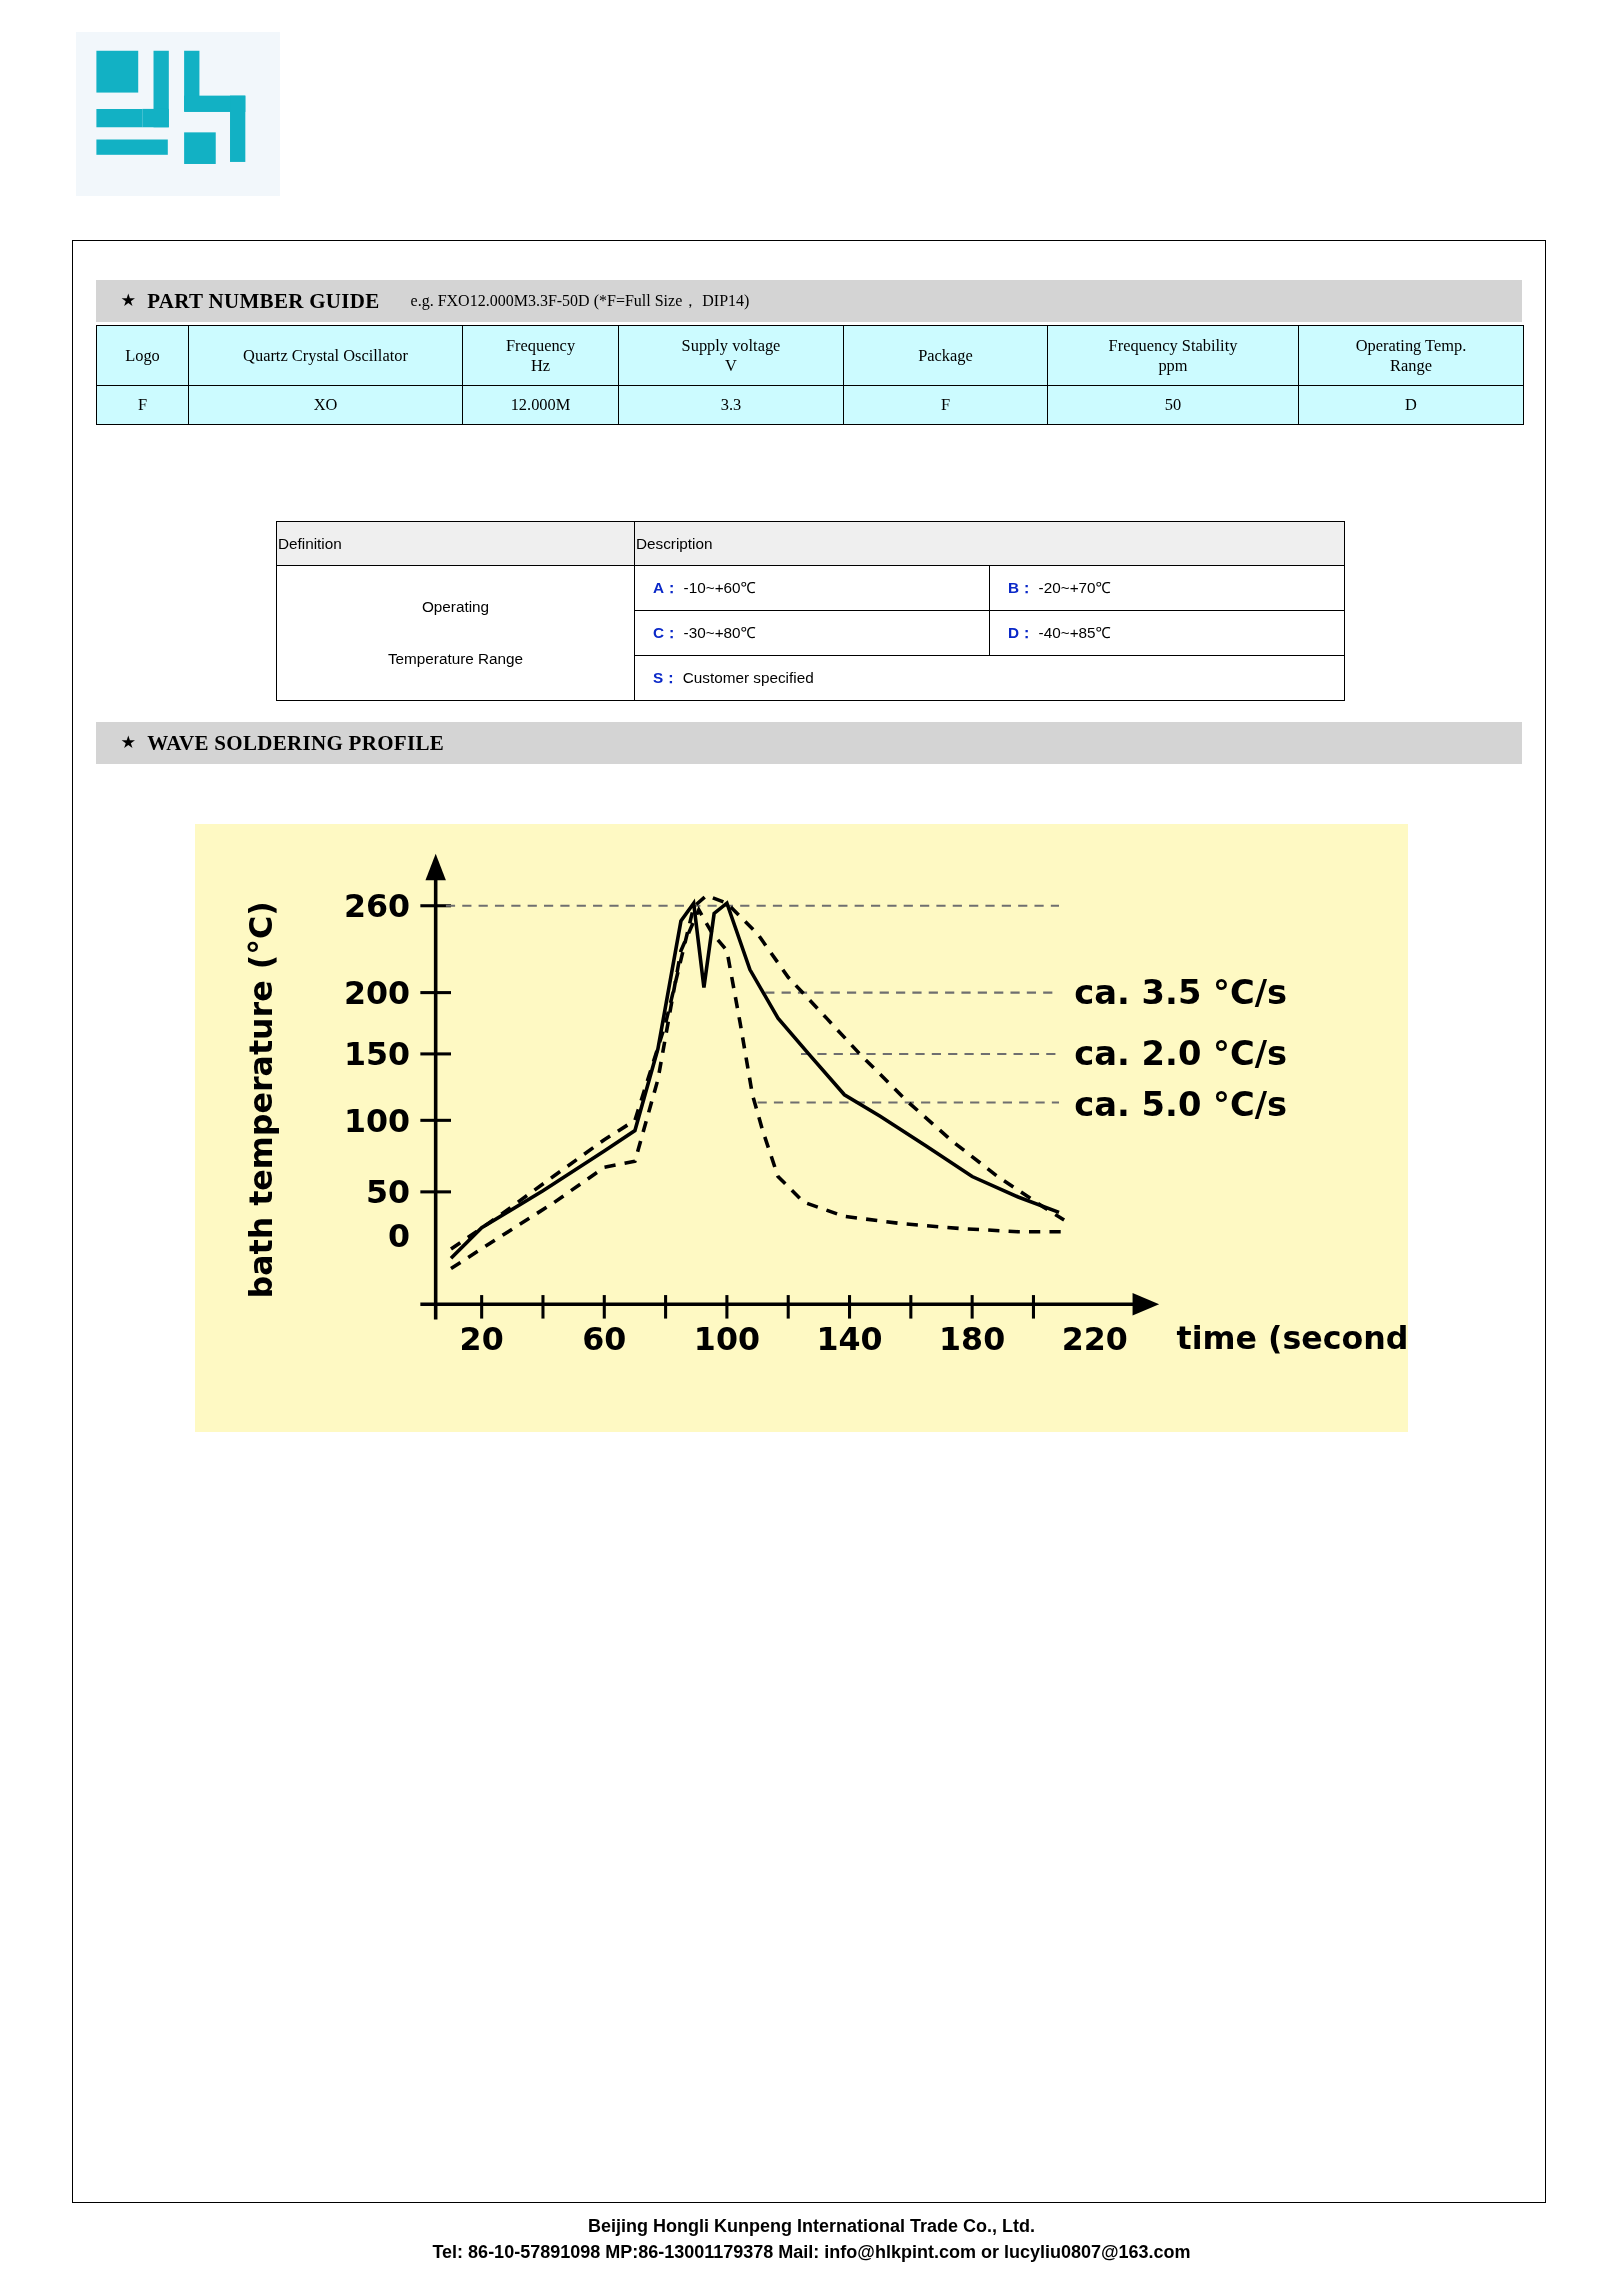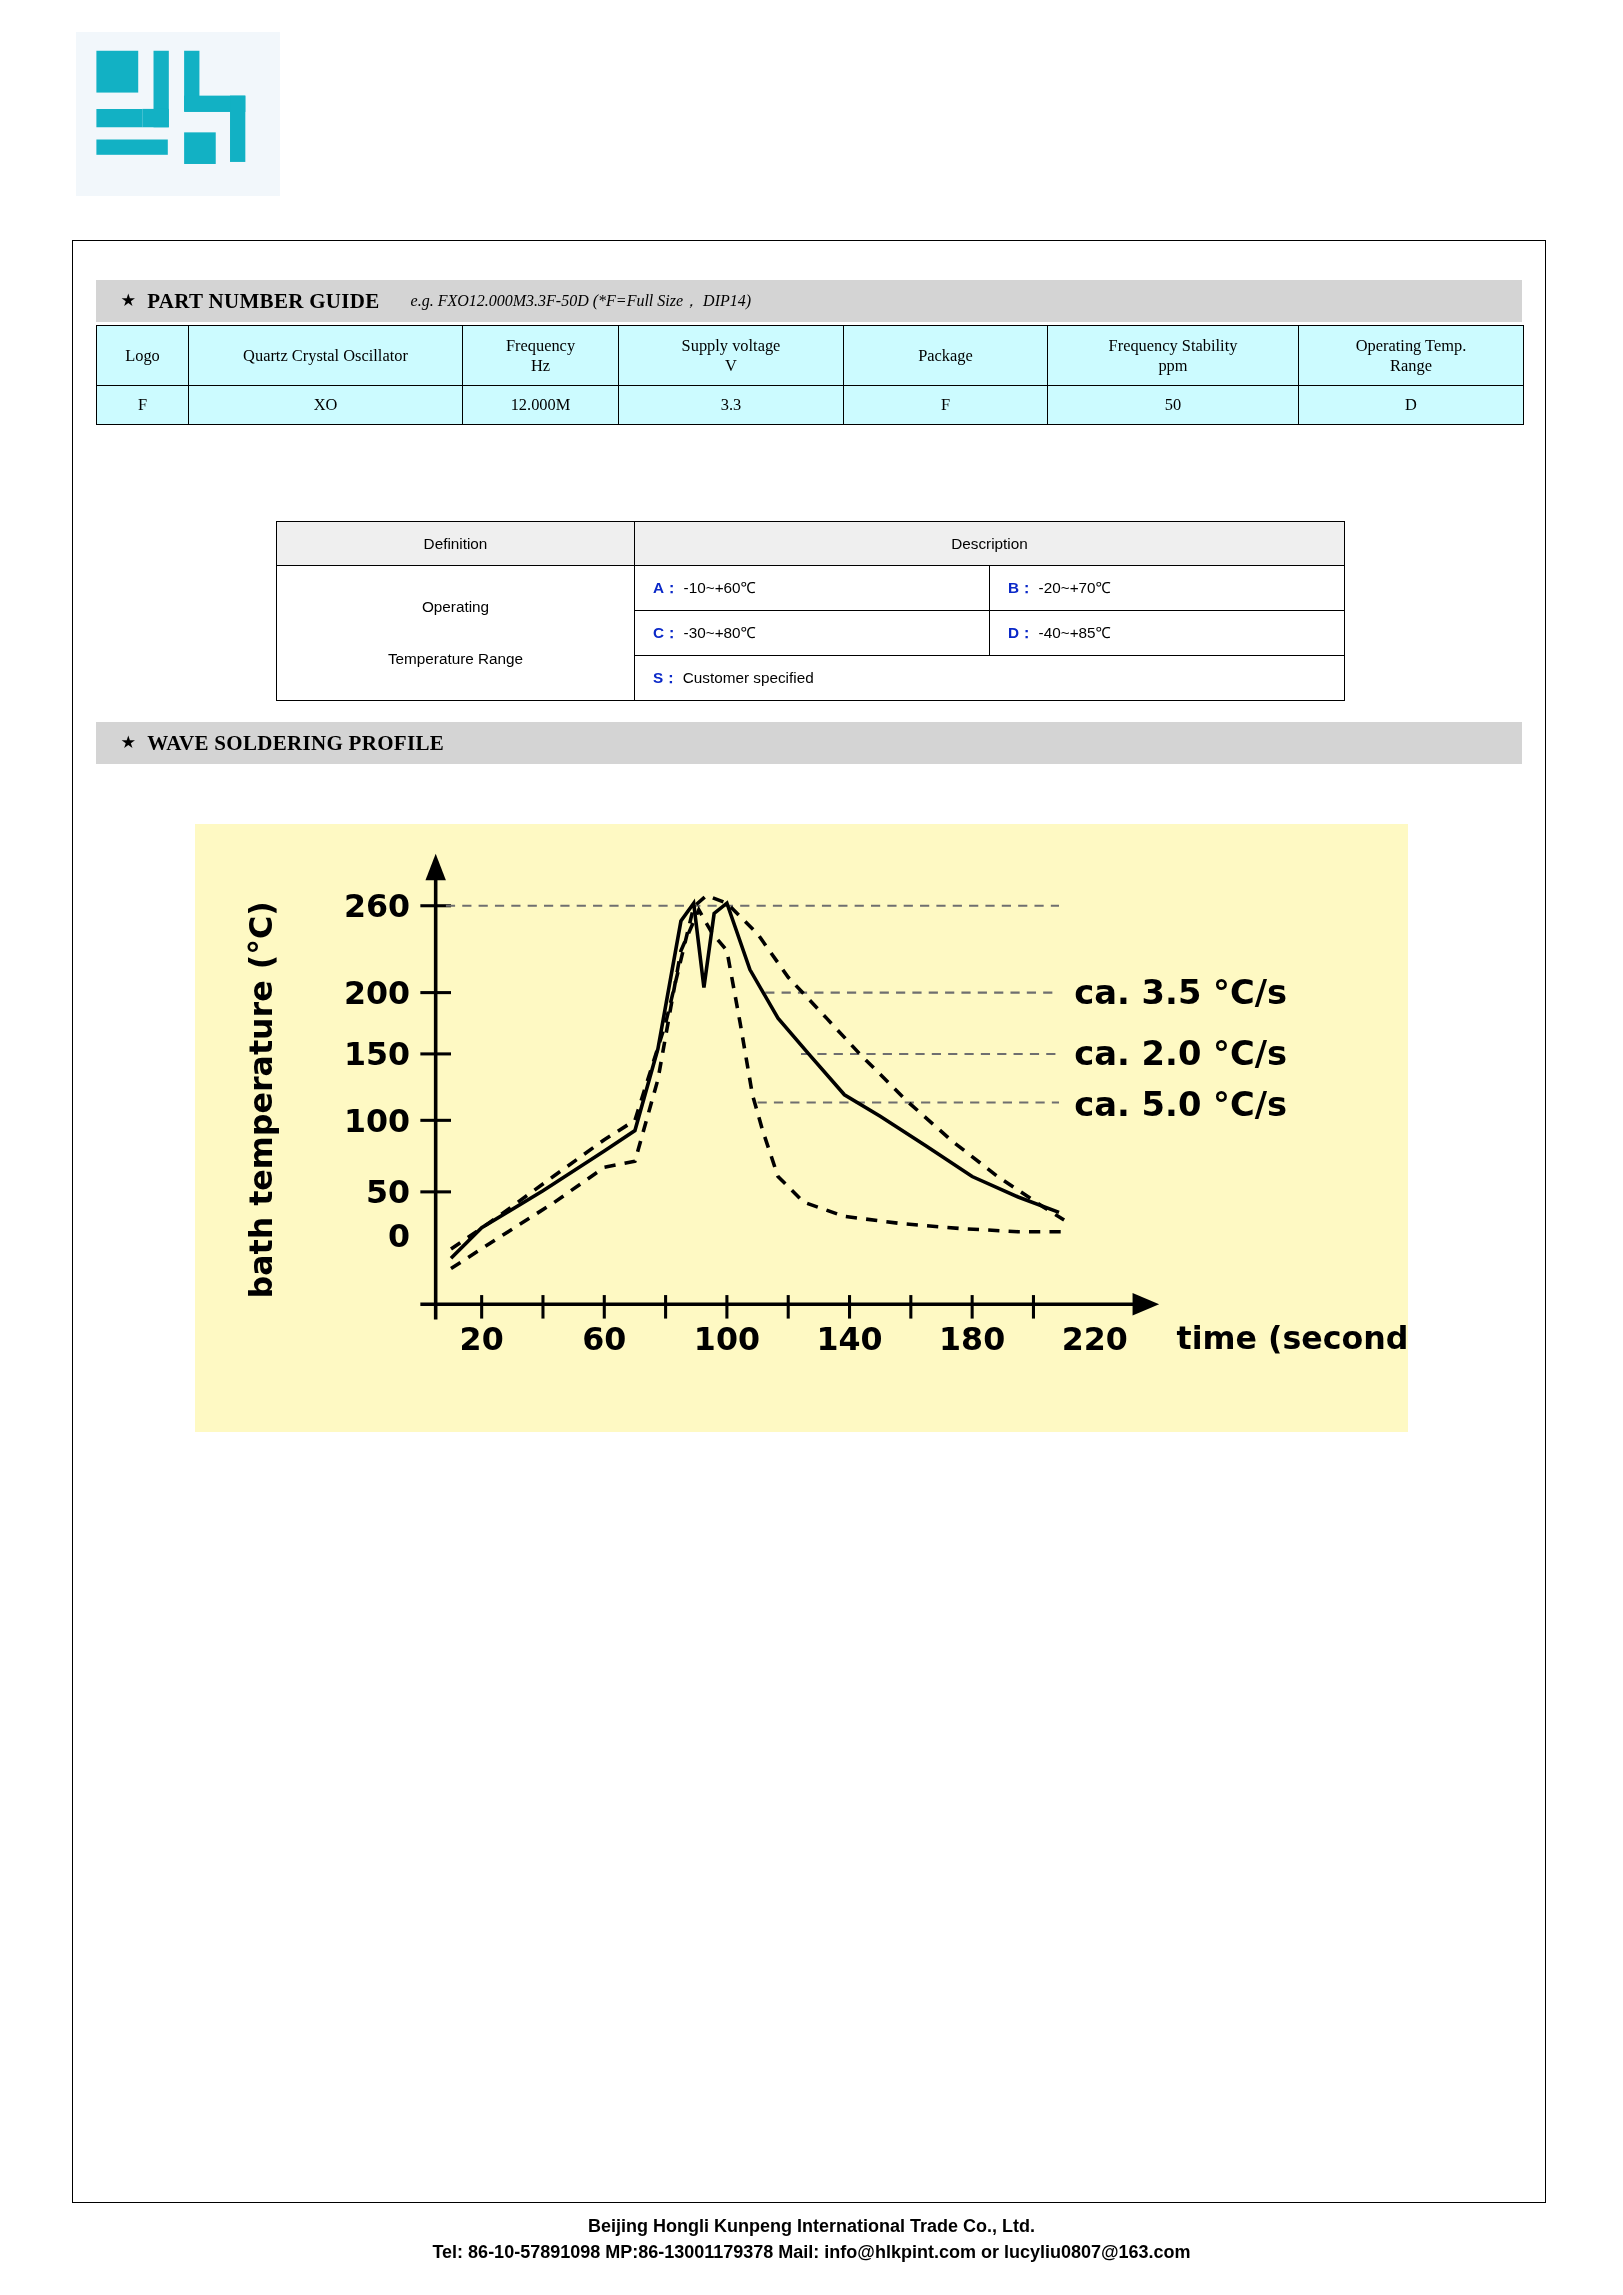--- a/index.html
+++ b/index.html
@@ -56,21 +56,20 @@
     margin-left: 24.5px;
     margin-right: 11.2px;
     line-height: 1;
   }
   .section-title {
     font-weight: bold;
     font-size: 21px;
     letter-spacing: 0.3px;
   }
   .section-example {
-    font-style: italic;
     font-size: 16px;
     margin-left: 31px;
   }
 
   
   .pn-table {
     position: absolute;
     left: 96px;
     top: 325px;
     width: 1426px;
@@ -97,21 +96,20 @@
     border-collapse: collapse;
     table-layout: fixed;
   }
   .def-table td {
     border: 1px solid #000;
     font-size: 15.3px;
     font-family: "Liberation Sans", sans-serif;
   }
   .def-head td {
     background: #efefef;
-    text-align: center;
     height: 41px;
     font-size: 15.3px;
   }
   .def-label {
     text-align: center;
     vertical-align: middle;
     font-size: 15.3px;
   }
   .def-cell {
     padding-left: 18px;

